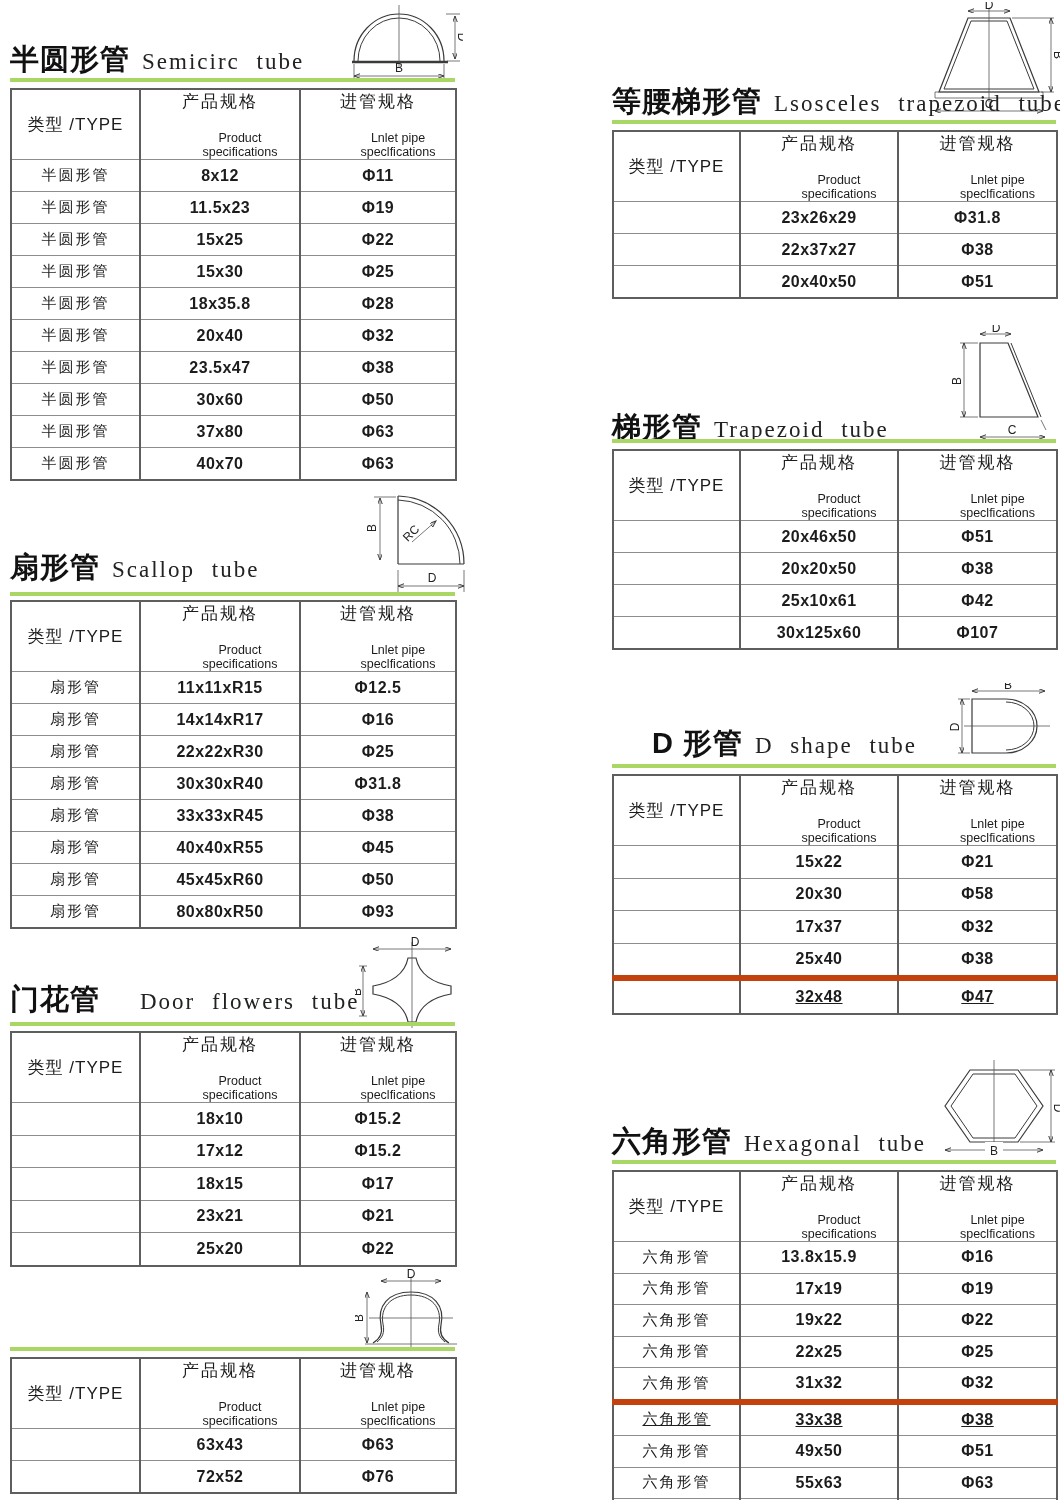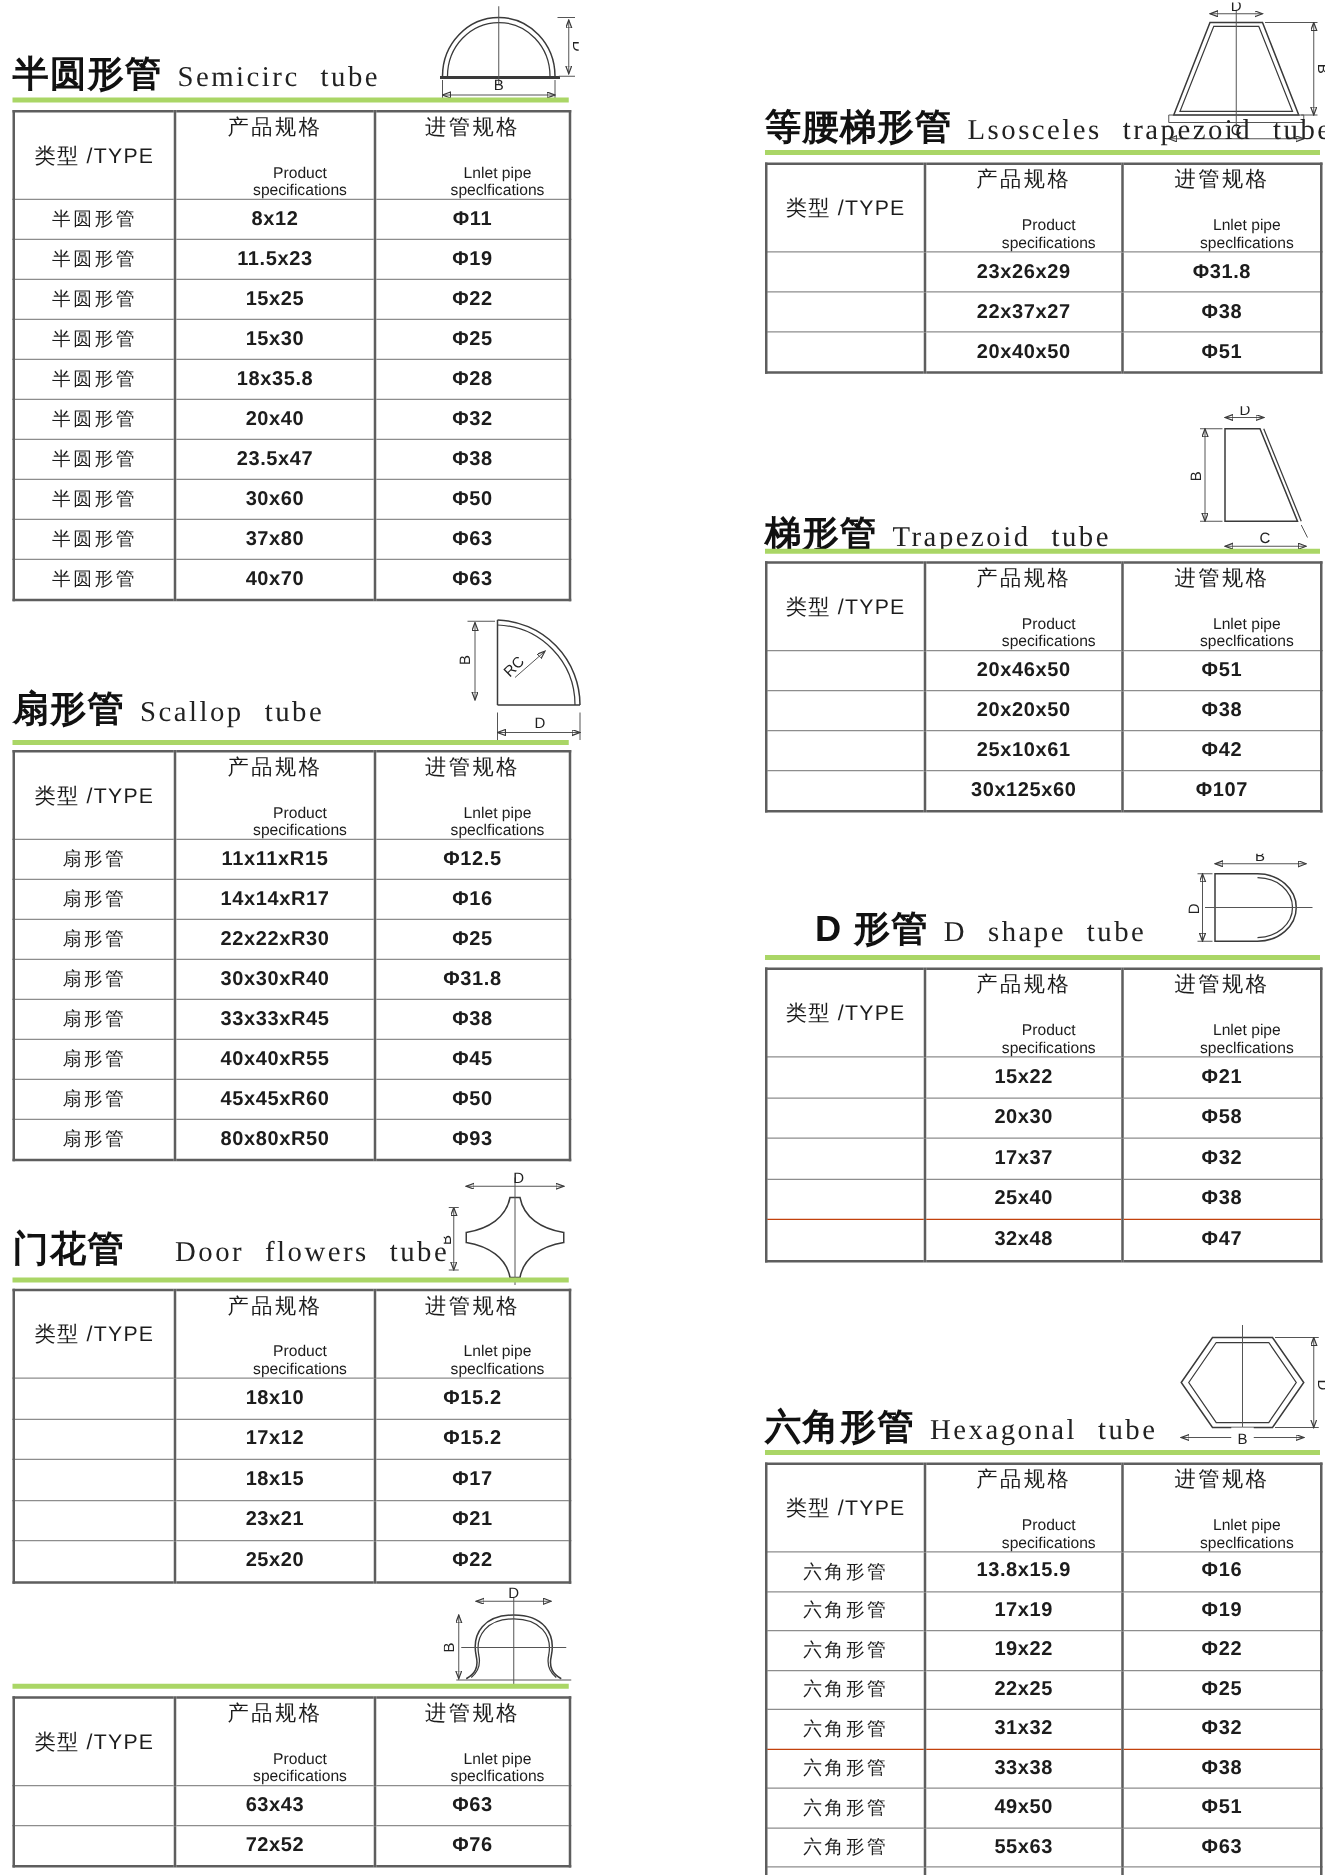--- a/index.html
+++ b/index.html
@@ -11,21 +11,21 @@
   .title{position:absolute;display:flex;align-items:baseline;gap:12px;white-space:nowrap;}
   .t-zh{font-size:29px;font-weight:700;letter-spacing:1px;color:#111;}
   .t-en{font-size:23px;font-weight:400;letter-spacing:2px;word-spacing:9px;
         font-family:"Liberation Serif","DejaVu Serif",serif;color:#222;}
   .greenline{position:absolute;height:4px;background:#aad666;}
   table.spec{position:absolute;border-collapse:collapse;table-layout:fixed;
              border:2px solid #5e5e5e;background:#fff;}
   table.spec th + th, table.spec td + td{border-left:2px solid #5e5e5e;}
   table.spec thead th{height:48px;vertical-align:middle;text-align:center;font-weight:400;padding:0;}
   table.spec tbody td{border-top:1.4px solid #8d8d8d;text-align:center;vertical-align:middle;padding:0;}
-  table.spec tr.light-top td{border-top:1px solid #c2410c;}
+  table.spec tr.light-top td{border-top:6px solid #c2410c;text-decoration:underline;}
   .rh31  tbody td{height:31px;}
   .rh315 tbody td{height:31.5px;}
   .rh305 tbody td{height:30.5px;}
   .h-zh{font-size:17px;letter-spacing:2px;}
   .h-en{font-size:12.5px;margin-top:18px;letter-spacing:0px;padding-left:40px;}
   .th-type{font-size:17px;letter-spacing:1px;}
   td.c-type{font-size:15px;letter-spacing:2px;}
   td.c-spec, td.c-inlet{font-size:16px;font-weight:700;letter-spacing:0.5px;}
   svg.diag{position:absolute;}
   svg.diag path, svg.diag line{stroke:#3a3a3a;fill:none;stroke-width:1.2;}

